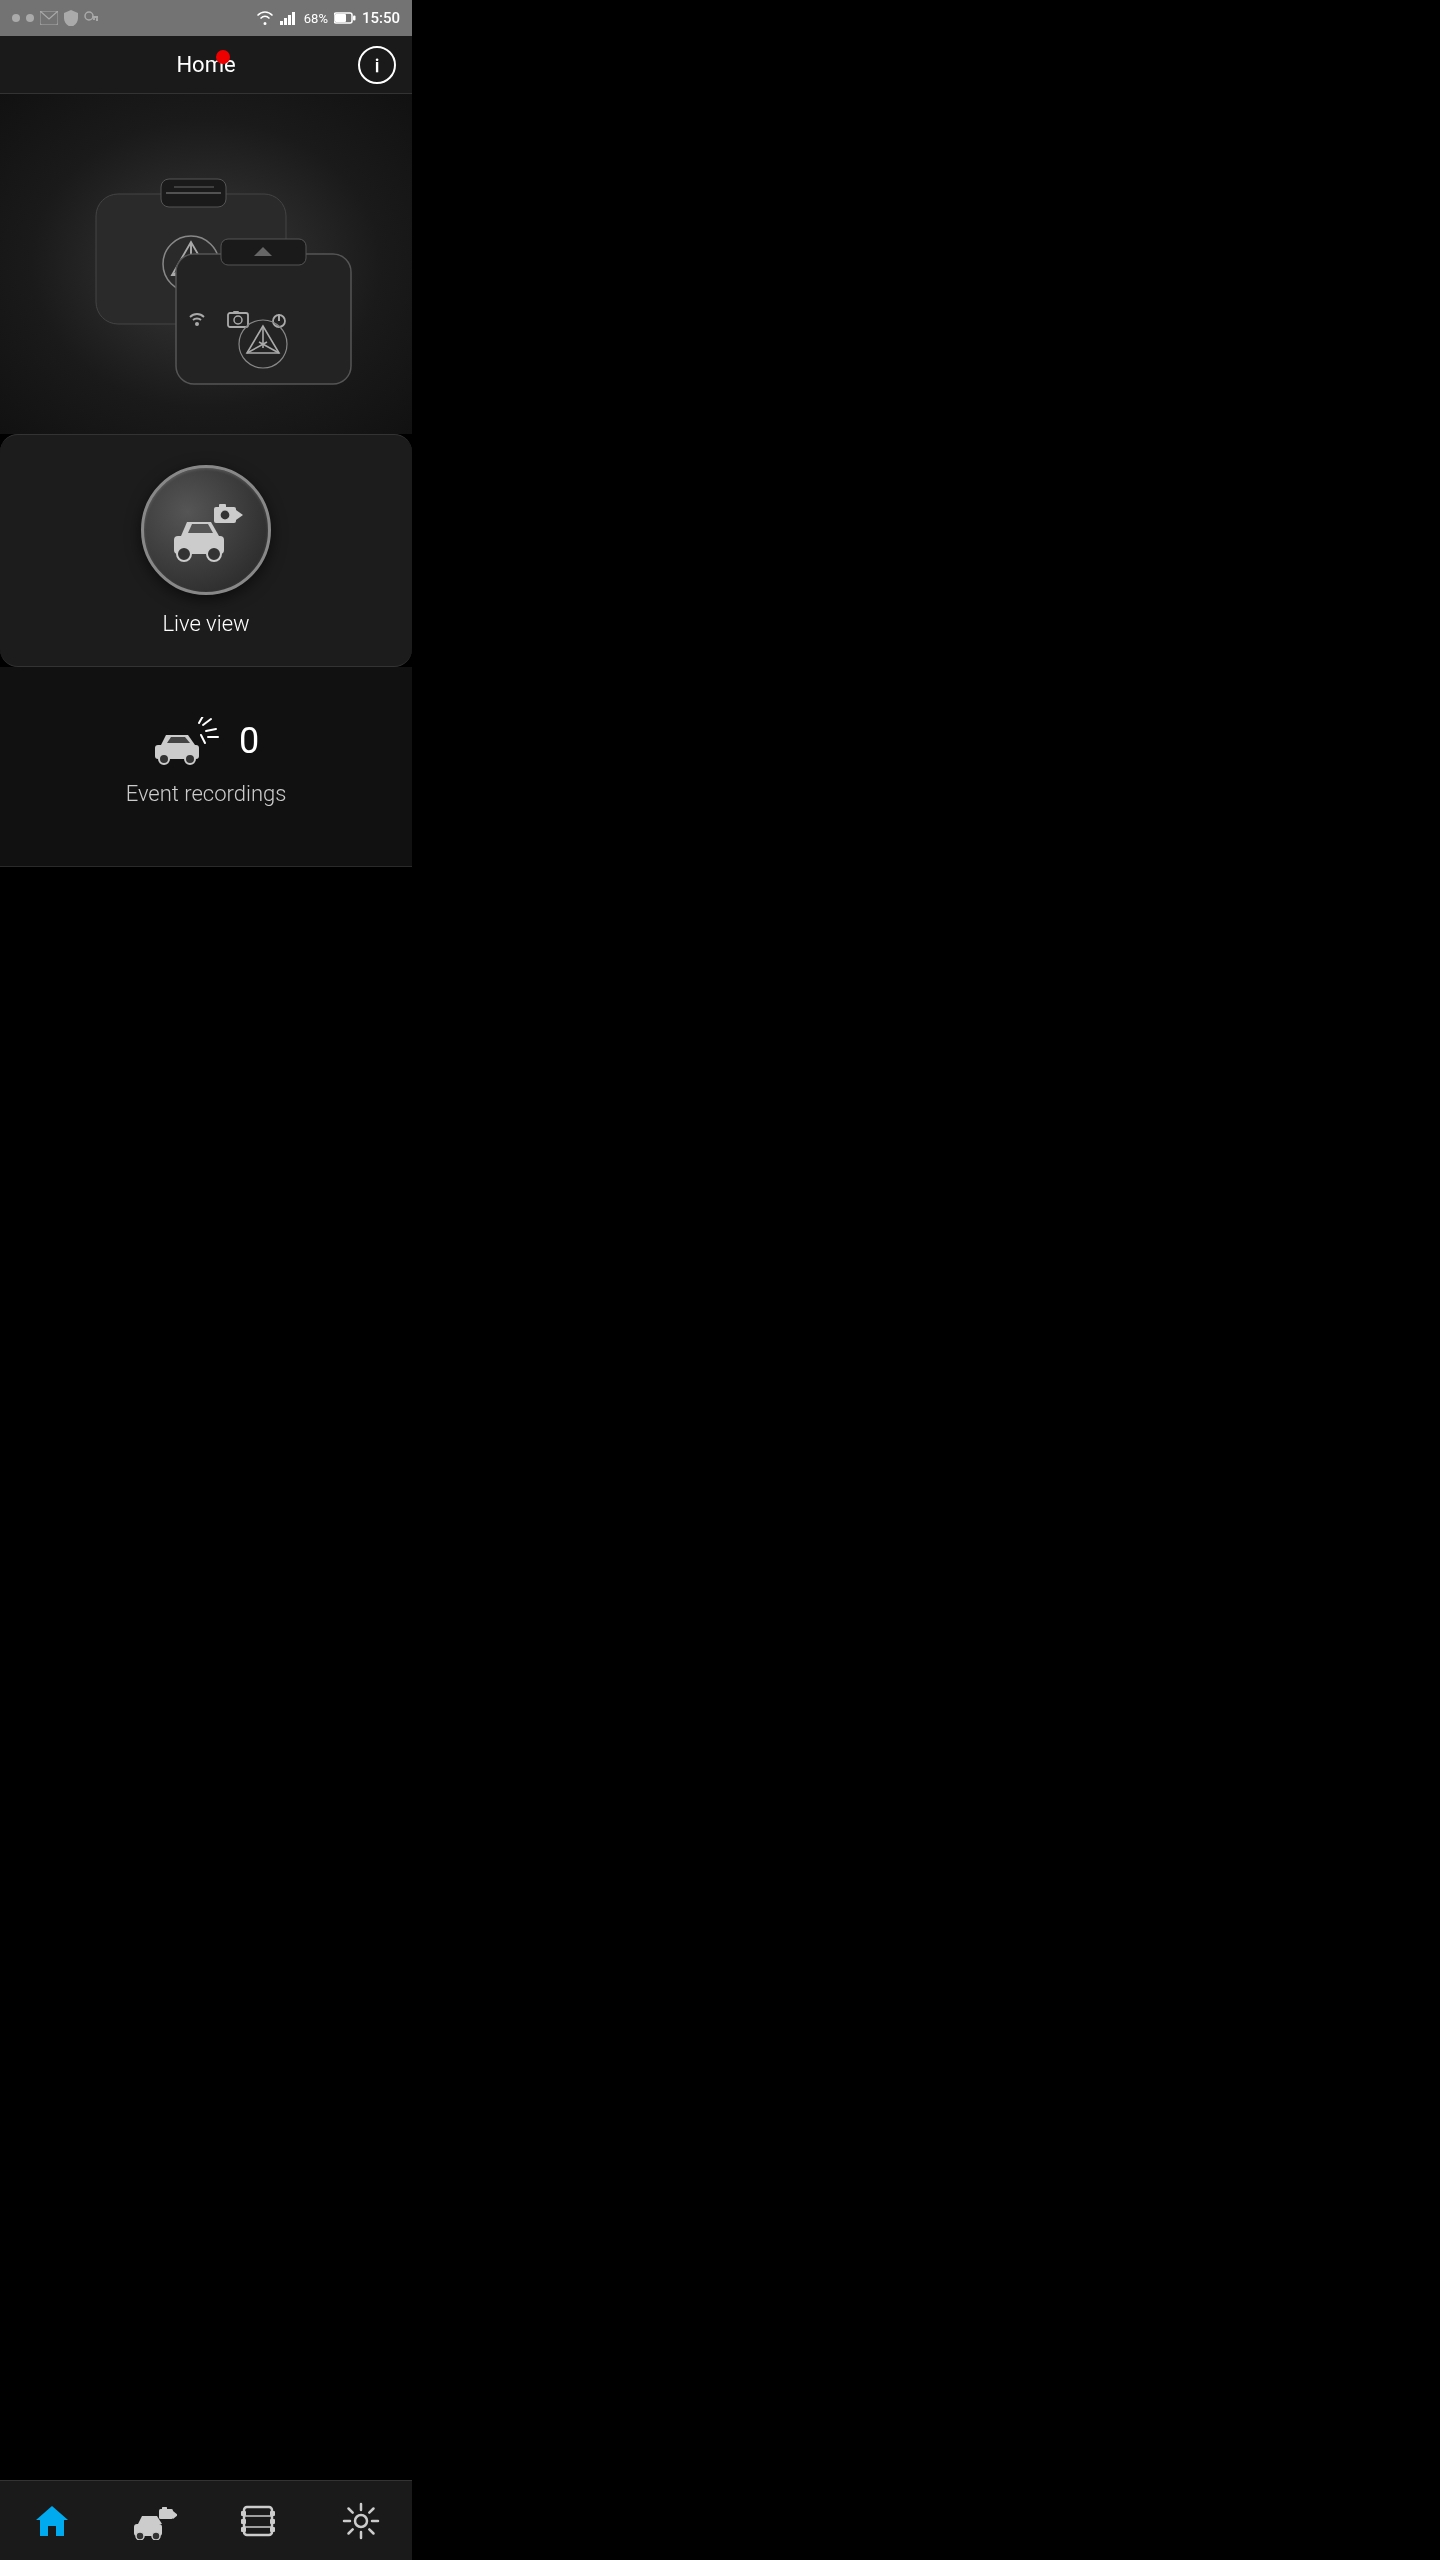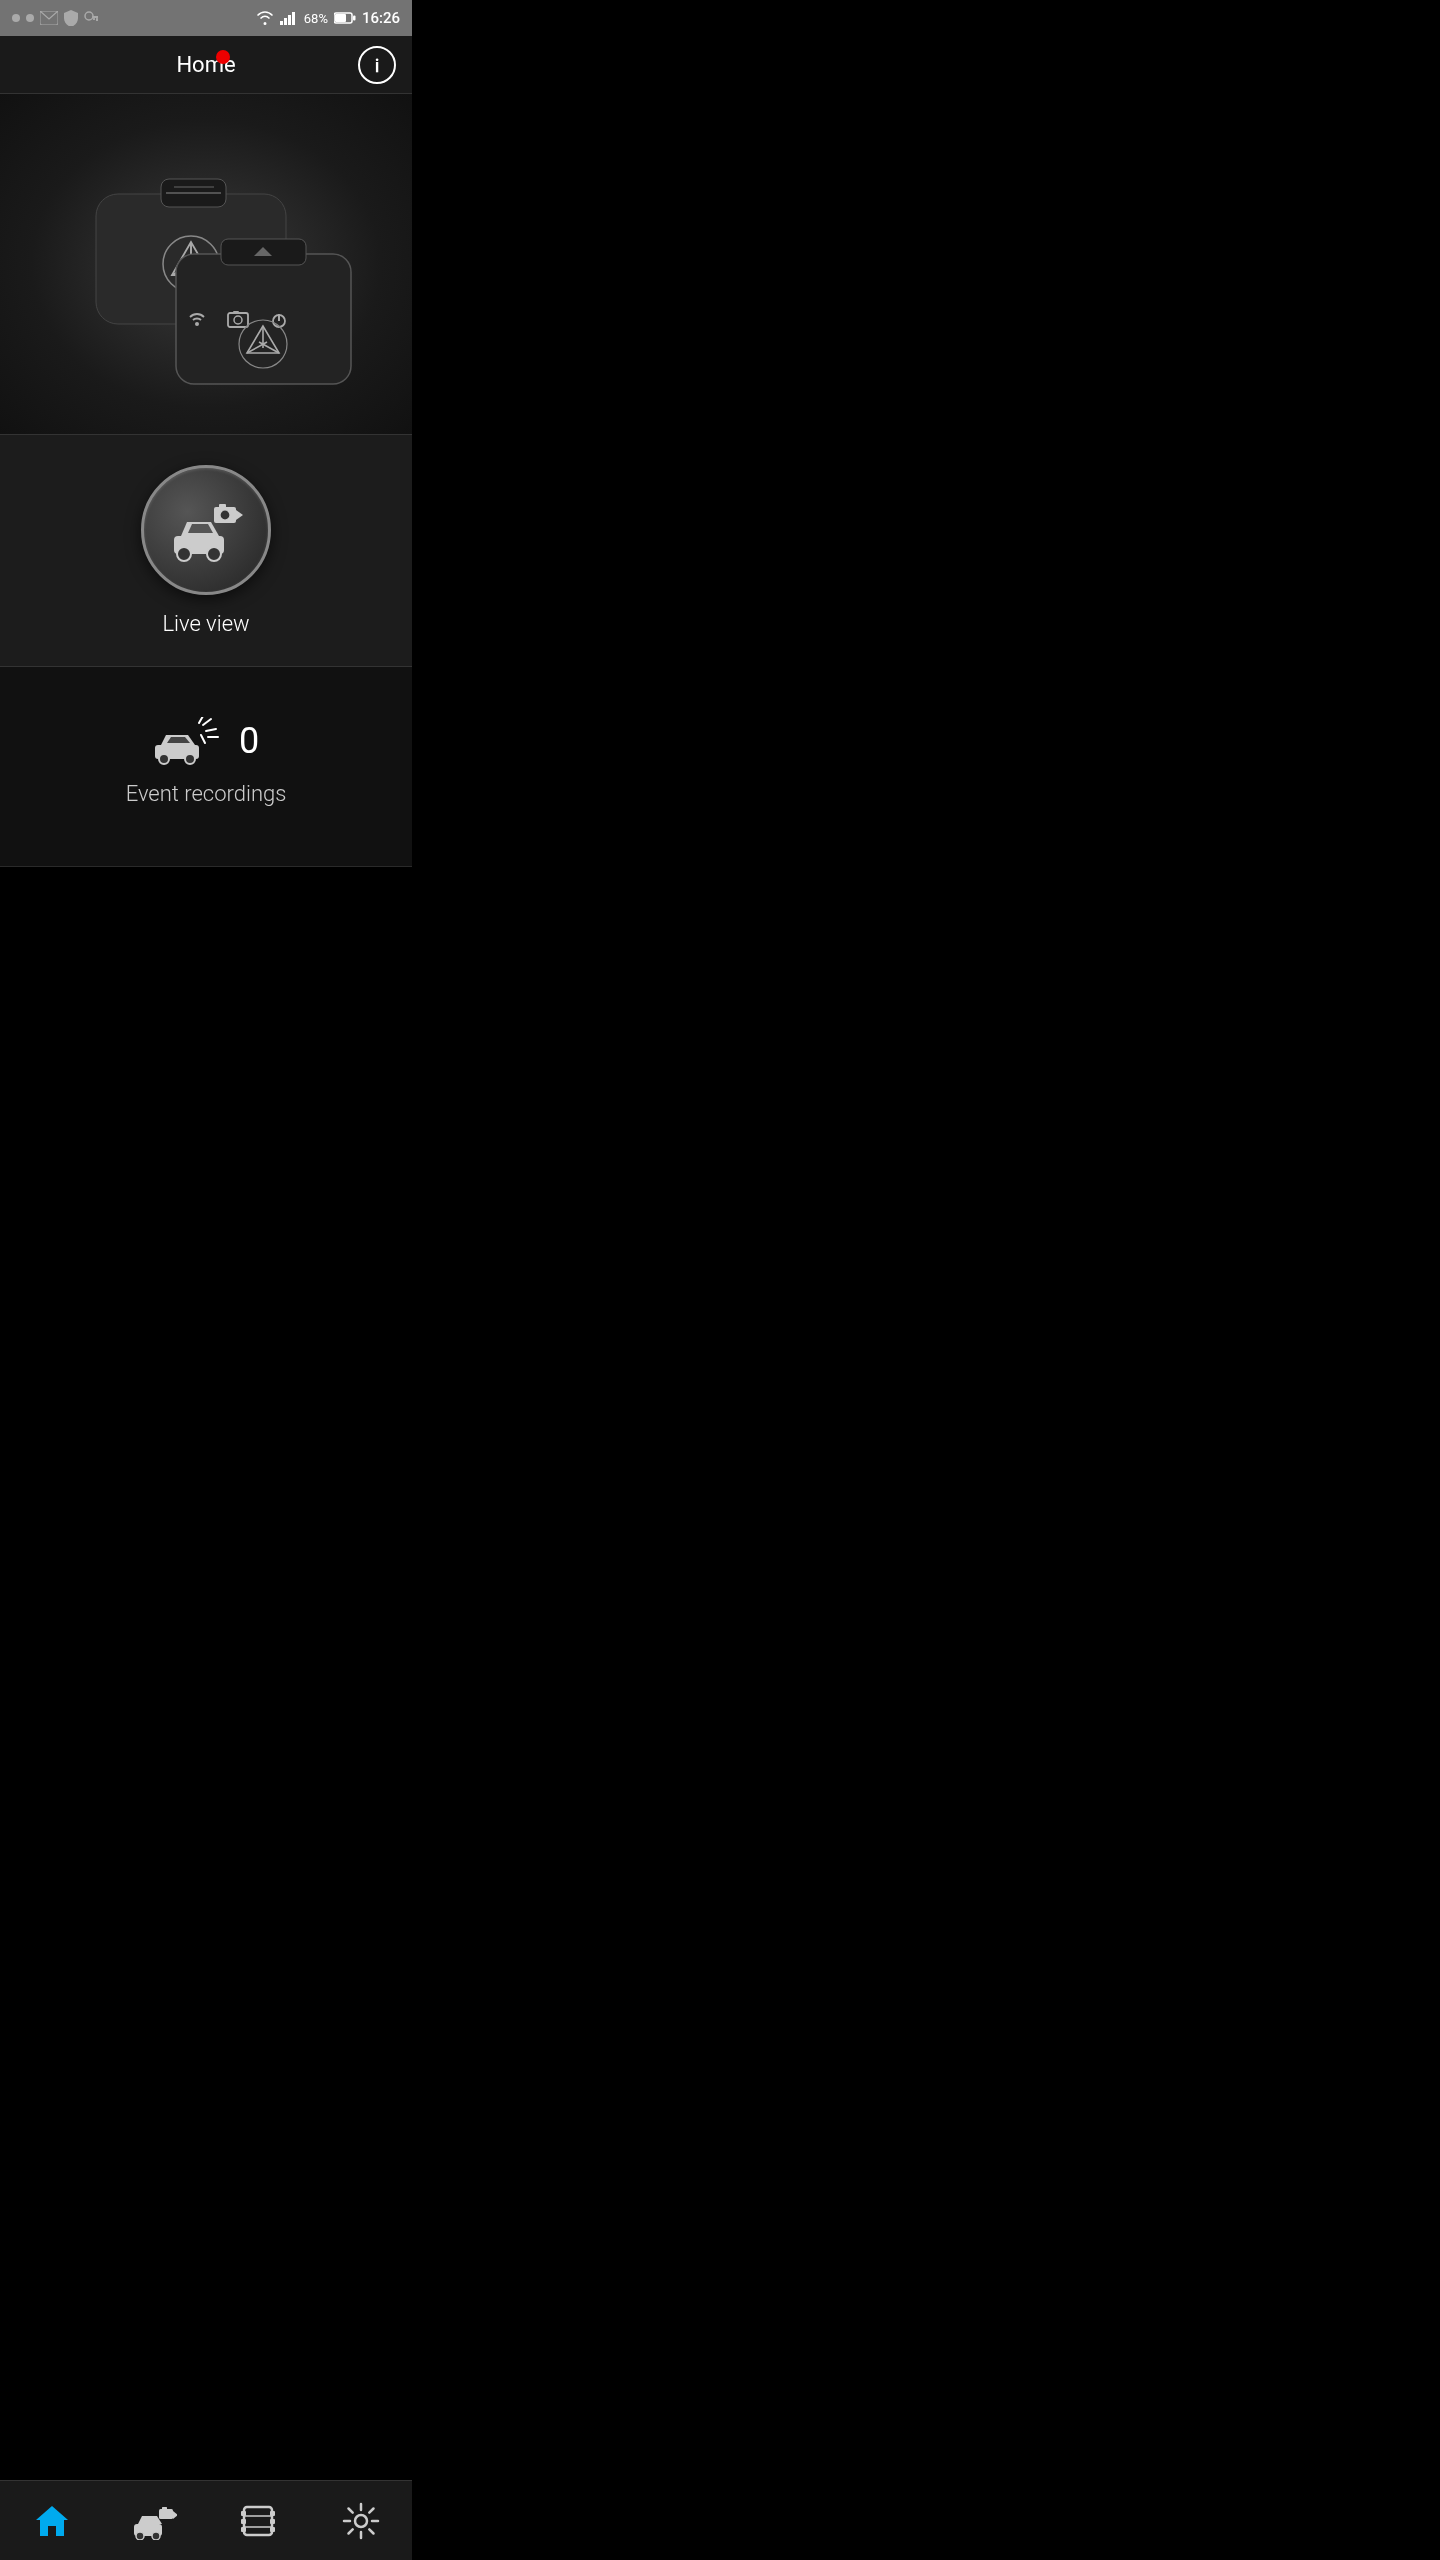--- a/index.html
+++ b/index.html
@@ -106,20 +106,21 @@
 
     
     .main-grid {
       background: #1c1c1c;
       display: flex;
       align-items: center;
       justify-content: space-around;
       padding: 30px 20px;
       border-bottom: 1px solid #333;
       border-top: 1px solid #333;
+      border-radius: 18px;
     }
 
     .grid-item {
       display: flex;
       flex-direction: column;
       align-items: center;
       gap: 16px;
       cursor: pointer;
       flex: 1;
     }
@@ -240,21 +241,21 @@
       </svg>
 
     <span>68%</span>
 
     <svg width="22" height="12" viewBox="0 0 22 12">
         <rect x="0" y="1" width="18" height="10" rx="2" fill="none" stroke="#fff" stroke-width="1.5"></rect>
         <rect x="1" y="2" width="11" height="8" rx="1" fill="#fff"></rect>
         <rect x="19" y="3.5" width="2.5" height="5" rx="1" fill="#fff"></rect>
       </svg>
 
-    <span style="font-size:15px;font-weight:500;">16:26</span>
+    <span style="font-size:15px;font-weight:500;">15:50</span>
   </div>
 </div>
 
 <div class="header">
   <div class="header-dot"></div>
   <span class="header-title">Home</span>
   <div class="header-info">ℹ</div>
 </div>
 
 <div class="device-section">

